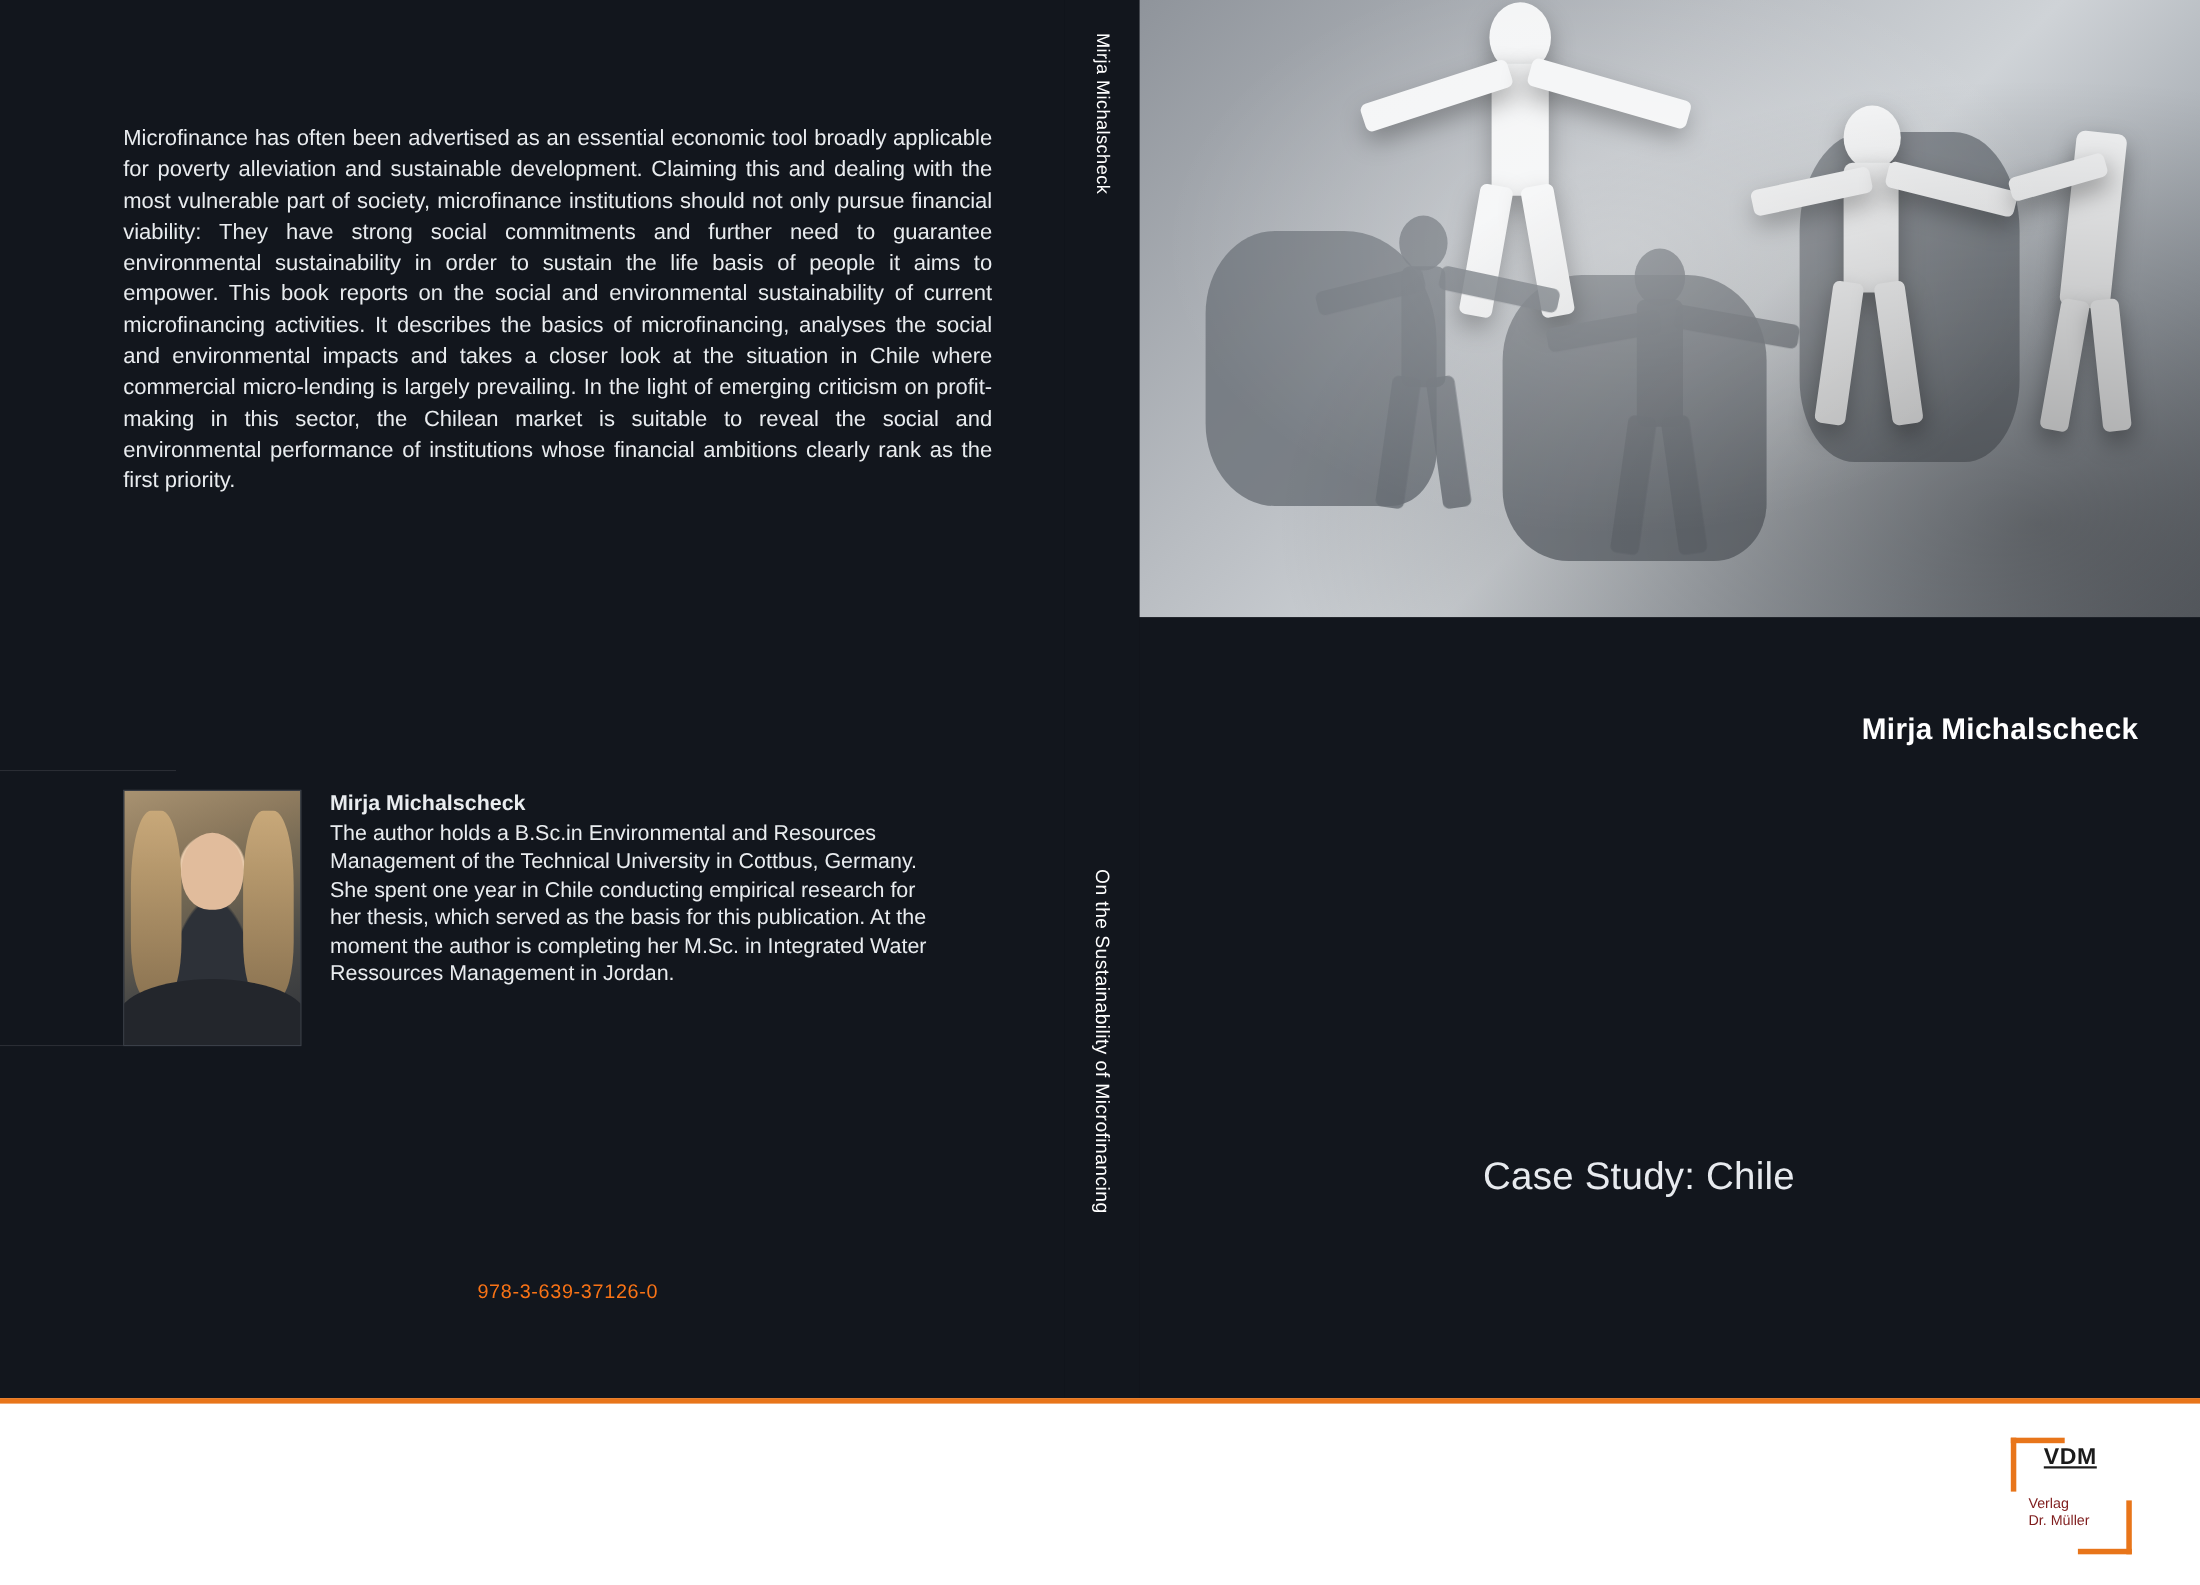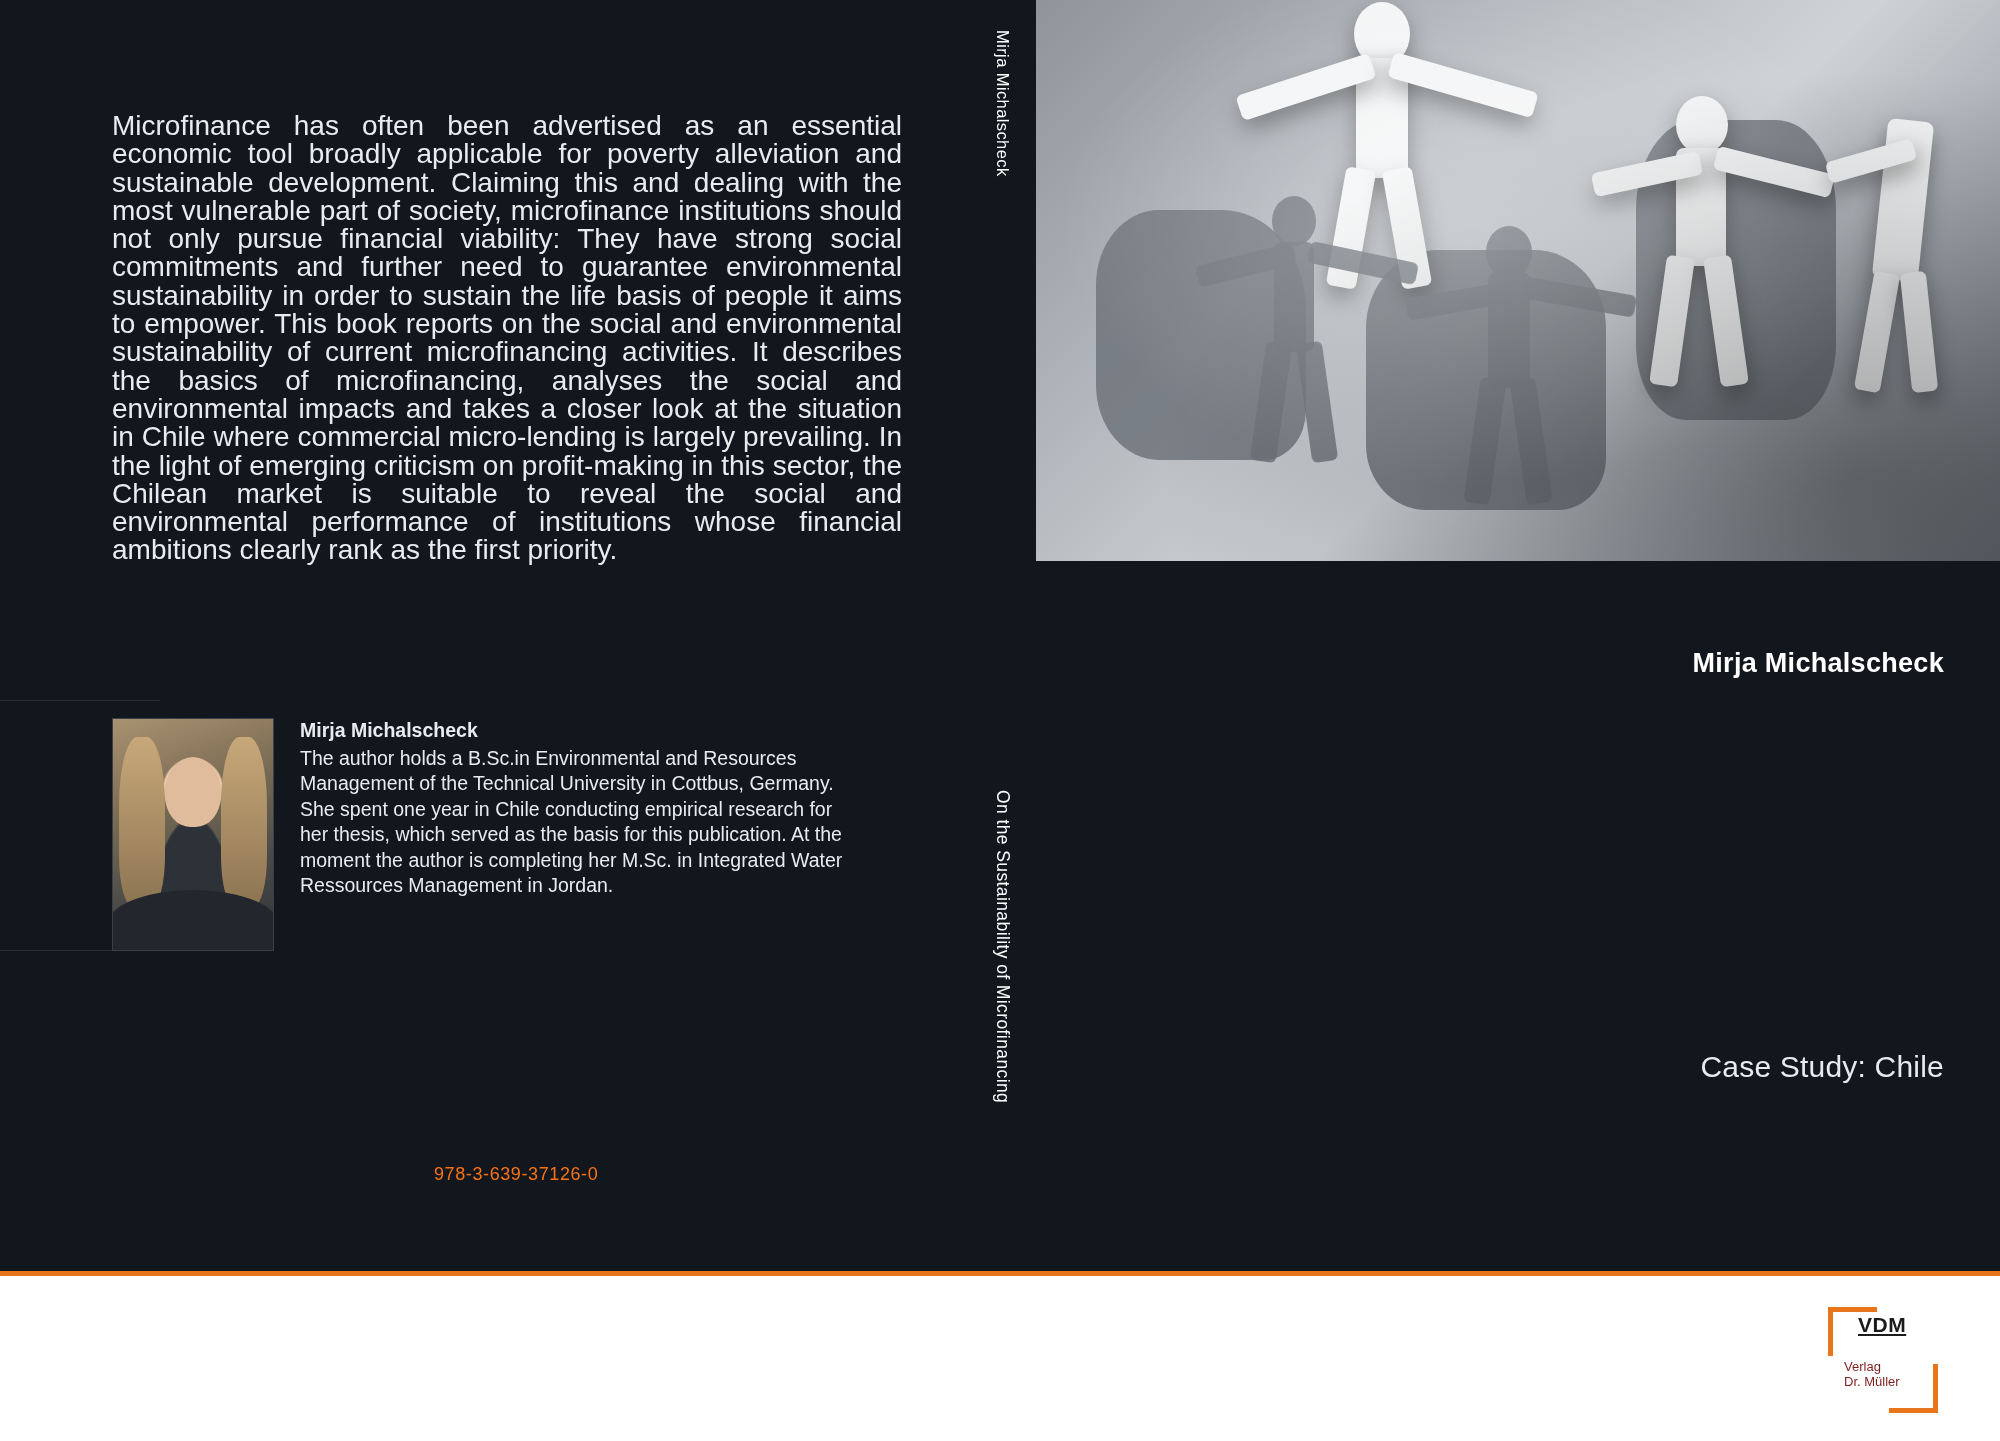--- a/index.html
+++ b/index.html
@@ -26,21 +26,21 @@
     width: 968px;
     height: 1441px;
     background: #12161d;
   }
   .blurb {
     position: absolute;
     left: 112px;
     top: 112px;
     width: 790px;
     color: #e9ecef;
-    font-size: 28px;
+    font-size: 20px;
     line-height: 28.3px;
     text-align: justify;
     text-justify: inter-word;
   }
 
   .author-block {
     position: absolute;
     left: 112px;
     top: 718px;
     width: 740px;
@@ -249,23 +249,23 @@
     font-size: 57px;
     line-height: 66px;
     font-weight: bold;
     letter-spacing: -0.2px;
   }
   .front-subtitle {
     position: absolute;
     left: 0;
     right: 56px;
     top: 1050px;
-    text-align: right;
+    text-align: center;
     color: #e7eaee;
-    font-size: 30px;
+    font-size: 35px;
     letter-spacing: 0.2px;
   }
 
   
   .bottom-bar {
     position: absolute;
     left: 0;
     bottom: 0;
     width: 2000px;
     height: 165px;

